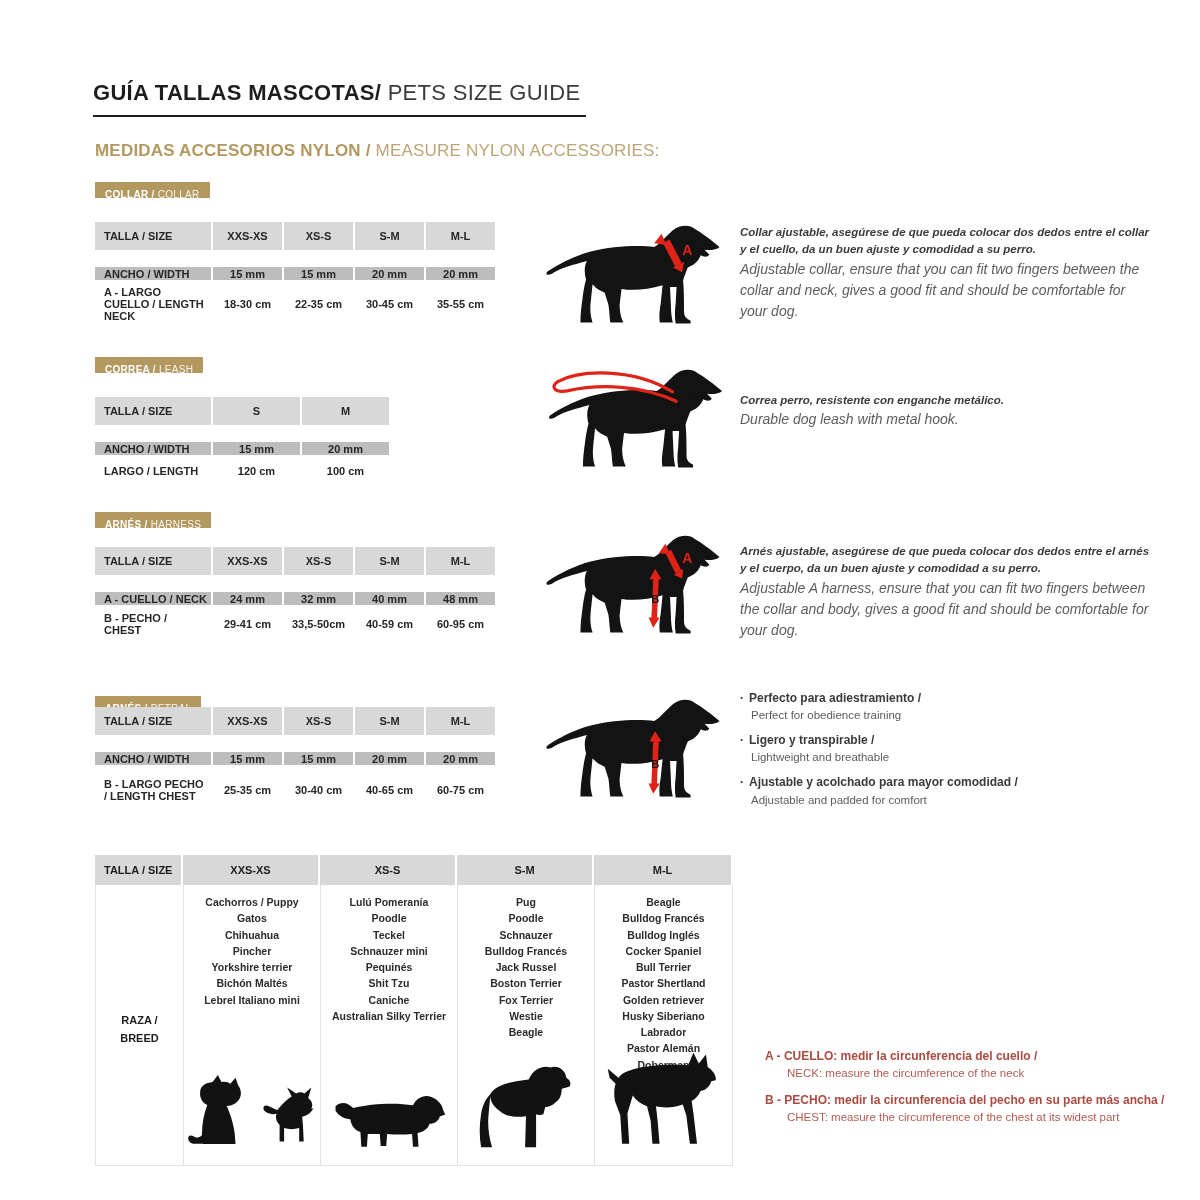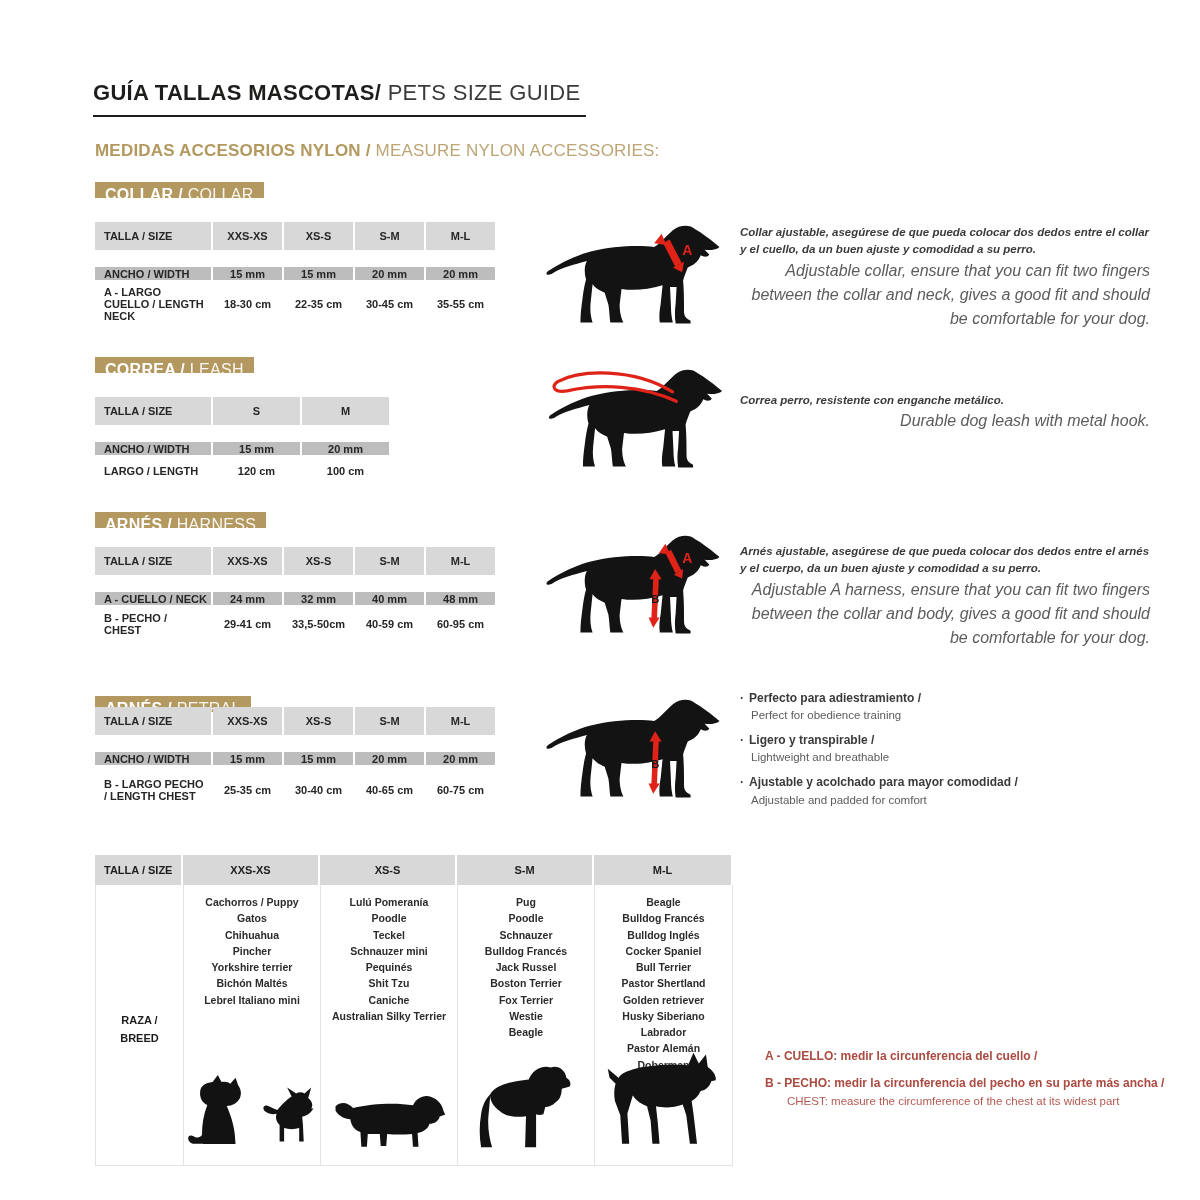--- a/index.html
+++ b/index.html
@@ -9,38 +9,38 @@
 
   
   .title{left:93px;top:80px;font-size:22px;letter-spacing:.3px;border-bottom:2px solid #1d1d1b;padding-bottom:9px;padding-right:6px;}
   .title .es{font-weight:800;color:#1d1d1b;}
   .title .en{font-weight:400;color:#3a3a3a;}
   .subtitle{left:95px;top:141px;font-size:17px;letter-spacing:.2px;}
   .subtitle .es{font-weight:800;color:#b3985f;}
   .subtitle .en{font-weight:400;color:#bda575;}
 
   
-  .badge{height:16px;line-height:25px;background:#b3985f;color:#fff;padding:0 10px;font-size:16px;letter-spacing:.3px;}
+  .badge{height:16px;line-height:25px;background:#b3985f;color:#fff;padding:0 10px;font-size:10px;letter-spacing:.3px;}
   .badge .es{font-weight:800;}
   .badge .en{font-weight:400;opacity:.92;}
 
   
   .stable{display:grid;gap:2px;font-size:11px;font-weight:700;color:#262626;}
   .cols5{grid-template-columns:116px repeat(4,69px);}
   .cols3{grid-template-columns:116px 87px 87px;}
   .stable .cell{display:flex;align-items:center;justify-content:center;text-align:center;padding:2px 4px;box-sizing:border-box;}
   .stable .lbl{justify-content:flex-start;text-align:left;padding-left:9px;}
   .bg1{background:#d8d8d8;}
   .bg2{background:#bdbdbd;margin-top:15px;}
   .bg3{background:#ffffff;}
 
   
   .desc{width:410px;font-style:italic;}
   .desc-es{font-weight:700;color:#3a3a3a;font-size:11.5px;line-height:1.5;}
-  .desc-en{font-weight:400;color:#5c5c5c;font-size:16px;line-height:1.5;text-align:right;}
+  .desc-en{font-weight:400;color:#5c5c5c;font-size:14px;line-height:1.5;}
 
   
   .bullets{width:420px;}
   .bullet{margin-bottom:8px;}
   .bullet-es{font-weight:700;color:#3a3a3a;font-size:12px;line-height:1.45;}
   .bullet-es::before{content:"·";font-weight:900;margin-right:5px;}
   .bullet-en{font-weight:400;color:#5c5c5c;font-size:11.5px;line-height:1.45;padding-left:11px;}
 
   
   .breed-head{display:grid;grid-template-columns:88px 137px 137px 137px 137px;font-size:11px;font-weight:700;}
@@ -310,20 +310,21 @@
           <path class="black" d="M92,16 L98,2 L104,14 L112,4 L114,18 C120,22 124,28 123,33 L118,34 C116,40 112,44 106,45 C104,50 100,54 96,56 L98,70 L102,104 L94,104 L90,72 L86,60 C76,64 64,64 56,62 L58,80 L60,104 L52,104 L50,78 L46,62 C40,60 34,56 30,50 L24,70 L26,104 L18,104 L16,72 L10,56 C8,44 10,32 18,26 C30,18 60,14 92,16 Z"></path>
           <path class="black" d="M14,30 L2,20 L4,30 L12,38 Z"></path>
         </svg>
       </div>
     </div>
   </div>
 
   <div class="abs notes" style="left:765px;top:1048px;">
     <div class="note">
       <div class="note-es">A - CUELLO: medir la circunferencia del cuello /</div>
+      <div class="note-en">NECK: measure the circumference of the neck</div>
     </div>
     <div class="note">
       <div class="note-es">B - PECHO: medir la circunferencia del pecho en su parte más ancha /</div>
       <div class="note-en">CHEST: measure the circumference of the chest at its widest part</div>
     </div>
   </div>
 
 </div>
 
 </body></html>

